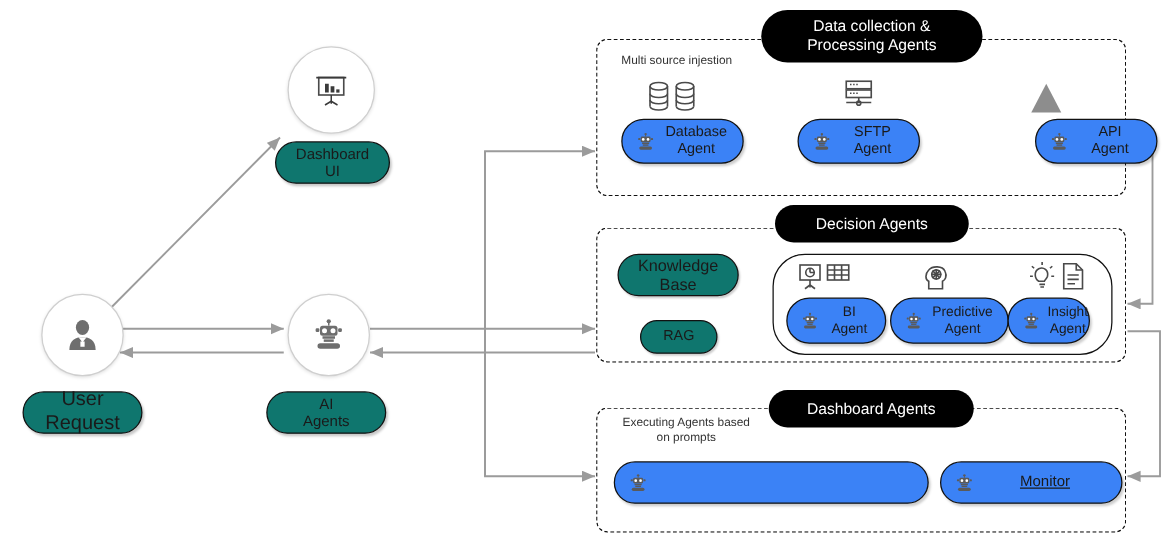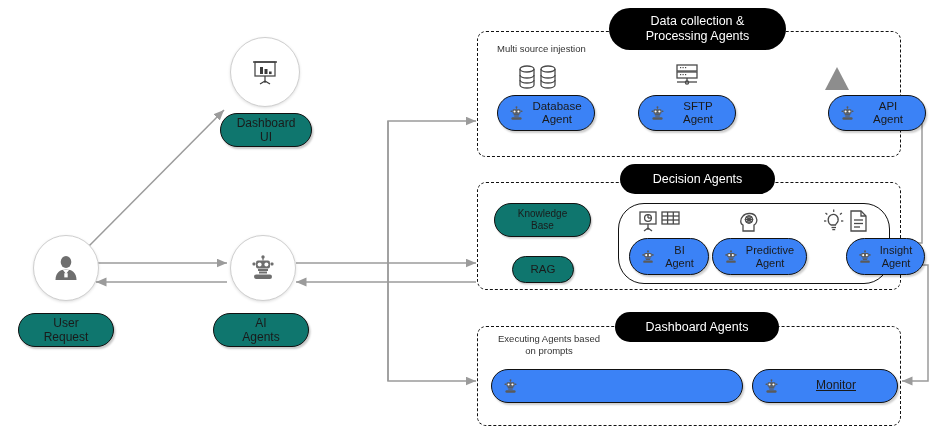--- a/index.html
+++ b/index.html
@@ -104,21 +104,21 @@
 <div class="abs circle" style="left:33px;top:235px;width:66px;height:66px;">
   <span>
     <svg class="icn" width="30" height="30" viewBox="0 0 30 30">
       <ellipse cx="15" cy="9" rx="5.3" ry="6" class="gray"></ellipse>
       <path d="M4.5,27 C4.5,19.5 9,16.5 15,16.5 C21,16.5 25.5,19.5 25.5,27 Z" class="gray"></path>
       <path d="M11.8,16.8 L15,21 L18.2,16.8 Z" fill="#fff"></path>
       <rect x="13.3" y="20.2" width="3.4" height="4.2" fill="#fff"></rect>
     </svg>
   </span>
 </div>
-<div class="abs pill" style="left:18px;top:313px;width:96px;height:34px;font-size:12px;">
+<div class="abs pill" style="left:18px;top:313px;width:96px;height:34px;font-size:16px;">
   <span class="lbl">
     <span>User</span><br>
     <span>Request</span>
   </span>
 </div>
 
 <div class="abs circle" style="left:230px;top:235px;width:66px;height:66px;">
   <span>
     <svg class="icn" width="30" height="30" viewBox="0 0 30 30">
       <circle cx="15" cy="4" r="1.7" class="gray"></circle>
@@ -253,21 +253,21 @@
     <span>API</span><br>
     <span>Agent</span>
   </span>
 </div>
 
 <div class="abs panel" style="left:477px;top:182px;width:424px;height:108px;"></div>
 <div class="abs paneltitle" style="left:620px;top:164px;width:155px;height:30px;">
   <span>Decision Agents</span>
 </div>
 
-<div class="abs pill plain" style="left:494px;top:203px;width:97px;height:34px;font-size:10px;
+<div class="abs pill plain" style="left:494px;top:203px;width:97px;height:34px;font-size:13px;
             box-shadow:1.2px 1.6px 1.6px rgba(0,0,0,.2);">
   <span class="lbl">
     <span>Knowledge</span><br>
     <span>Base</span>
   </span>
 </div>
 <div class="abs pill plain" style="left:512px;top:256px;width:62px;height:27px;font-size:11.5px;
             box-shadow:1.2px 1.6px 1.6px rgba(0,0,0,.2);">
   <span class="lbl">RAG</span>
 </div>
@@ -359,21 +359,21 @@
       <line x1="2" y1="13" x2="4.3" y2="13"></line>
         <line x1="21.3" y1="13" x2="19" y2="13"></line>
       <path d="M29,3 L39,3 L44,8 L44,23 L29,23 Z"></path>
         <path d="M39,3 L39,8 L44,8"></path>
       <line x1="32" y1="12" x2="41" y2="12"></line>
         <line x1="32" y1="15.5" x2="41" y2="15.5"></line>
         <line x1="32" y1="19" x2="38" y2="19"></line>
     </g>
   </svg>
 </div>
-<div class="abs agentpill" style="left:806px;top:238px;width:79px;height:37px;font-size:11px;margin-left:40px;">
+<div class="abs agentpill" style="left:806px;top:238px;width:66px;height:37px;font-size:11px;">
   <span>
     <svg class="icn" width="16" height="16" viewBox="0 0 30 30">
       <circle cx="15" cy="4" r="1.7" class="dgray"></circle>
         <rect x="14.4" y="5" width="1.2" height="2.5" class="dgray"></rect>
       <rect x="8" y="7.5" width="14" height="8" rx="2" class="dgray"></rect>
       <circle cx="11.6" cy="11.5" r="1.9" fill="#fff"></circle>
         <circle cx="18.4" cy="11.5" r="1.9" fill="#fff"></circle>
       <rect x="4.5" y="9.5" width="3" height="3" rx="1" class="dgray"></rect>
         <rect x="22.5" y="9.5" width="3" height="3" rx="1" class="dgray"></rect>
       <rect x="10" y="16" width="10" height="2" class="dgray"></rect>

